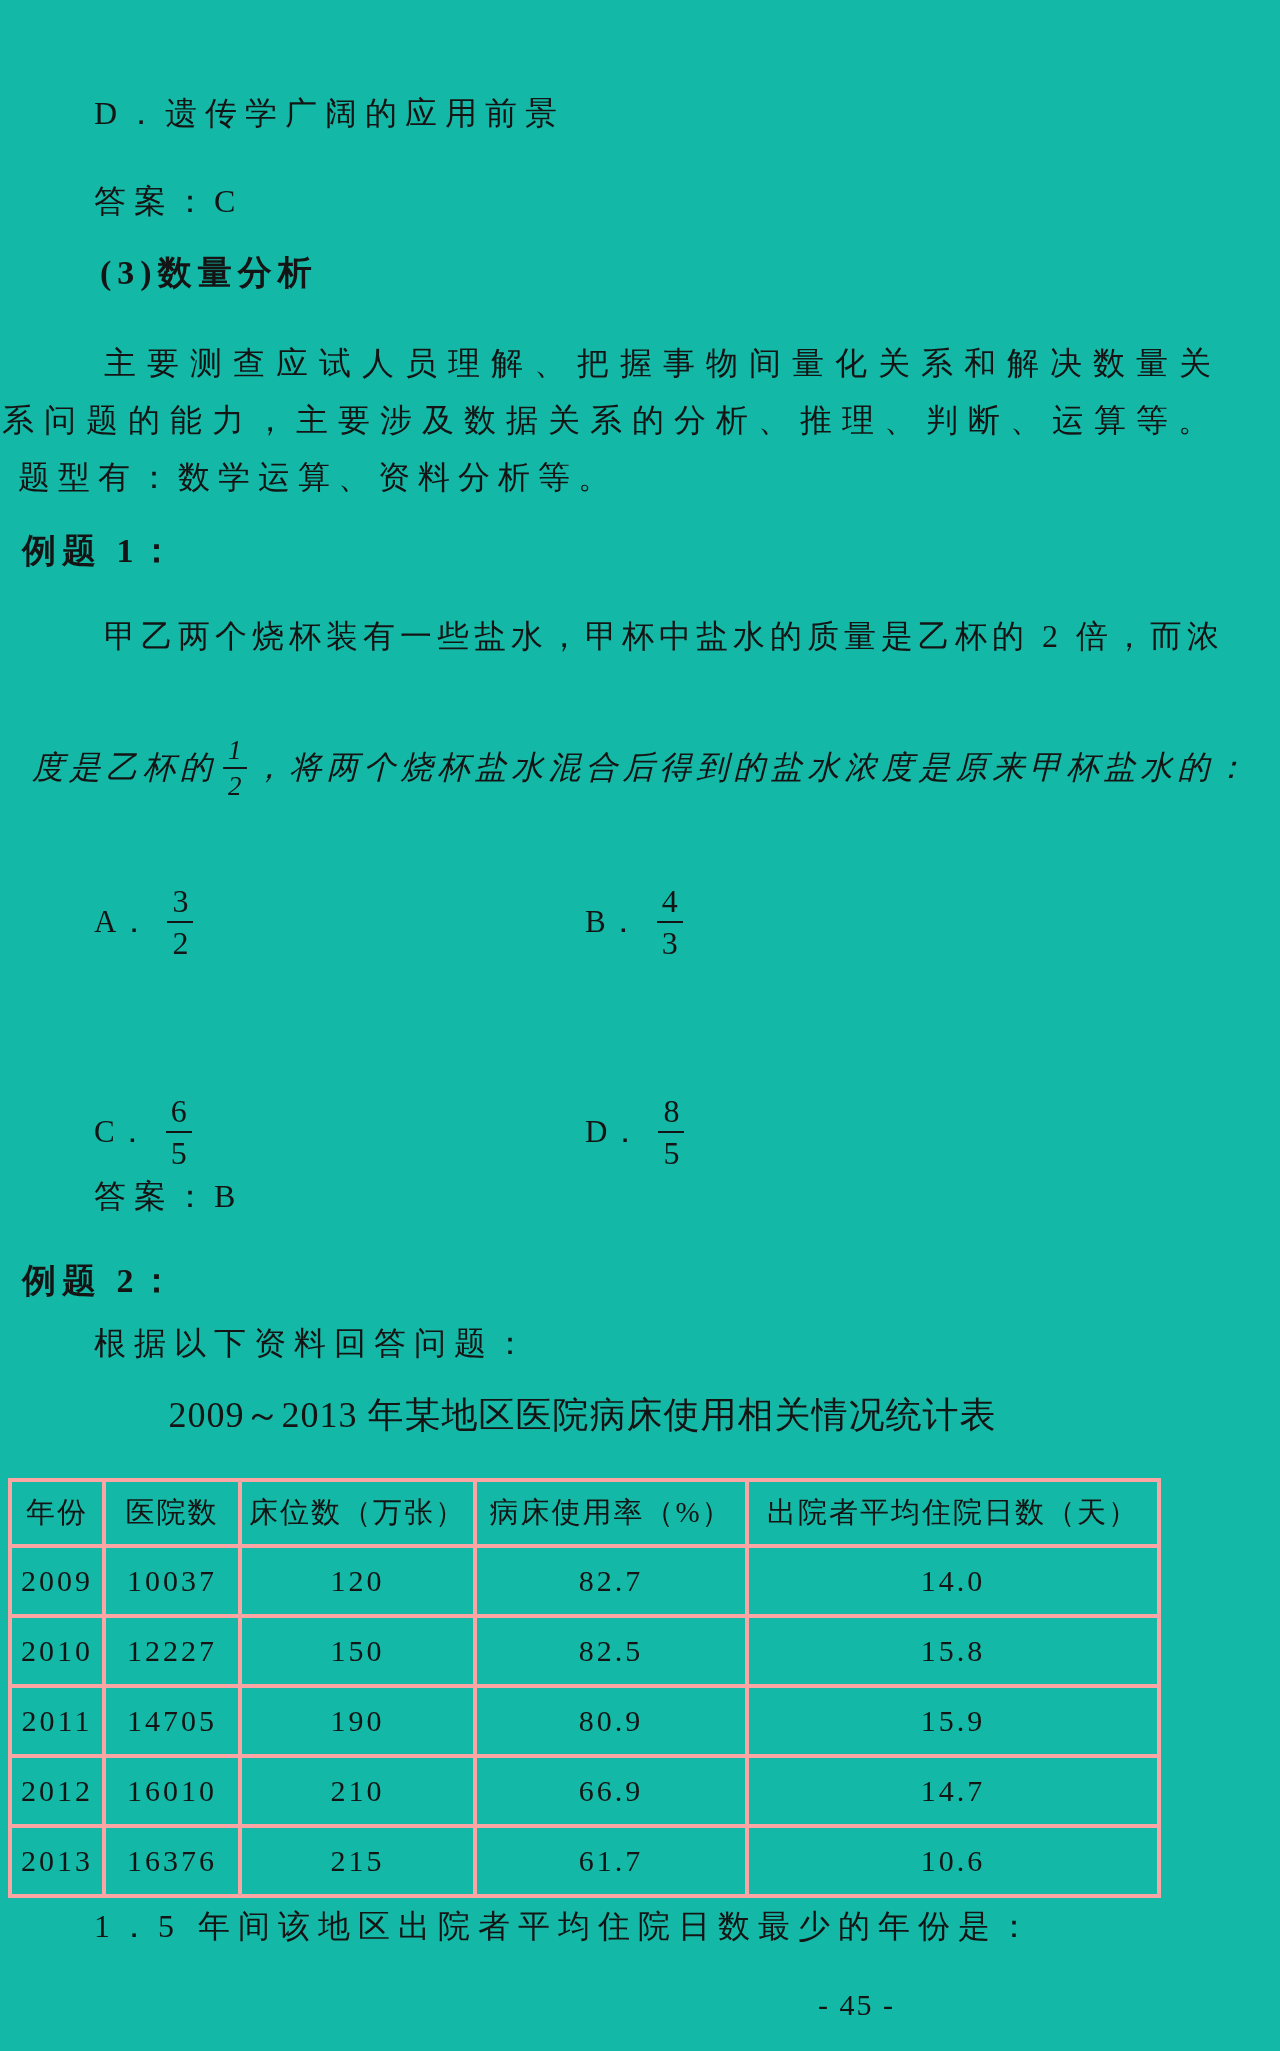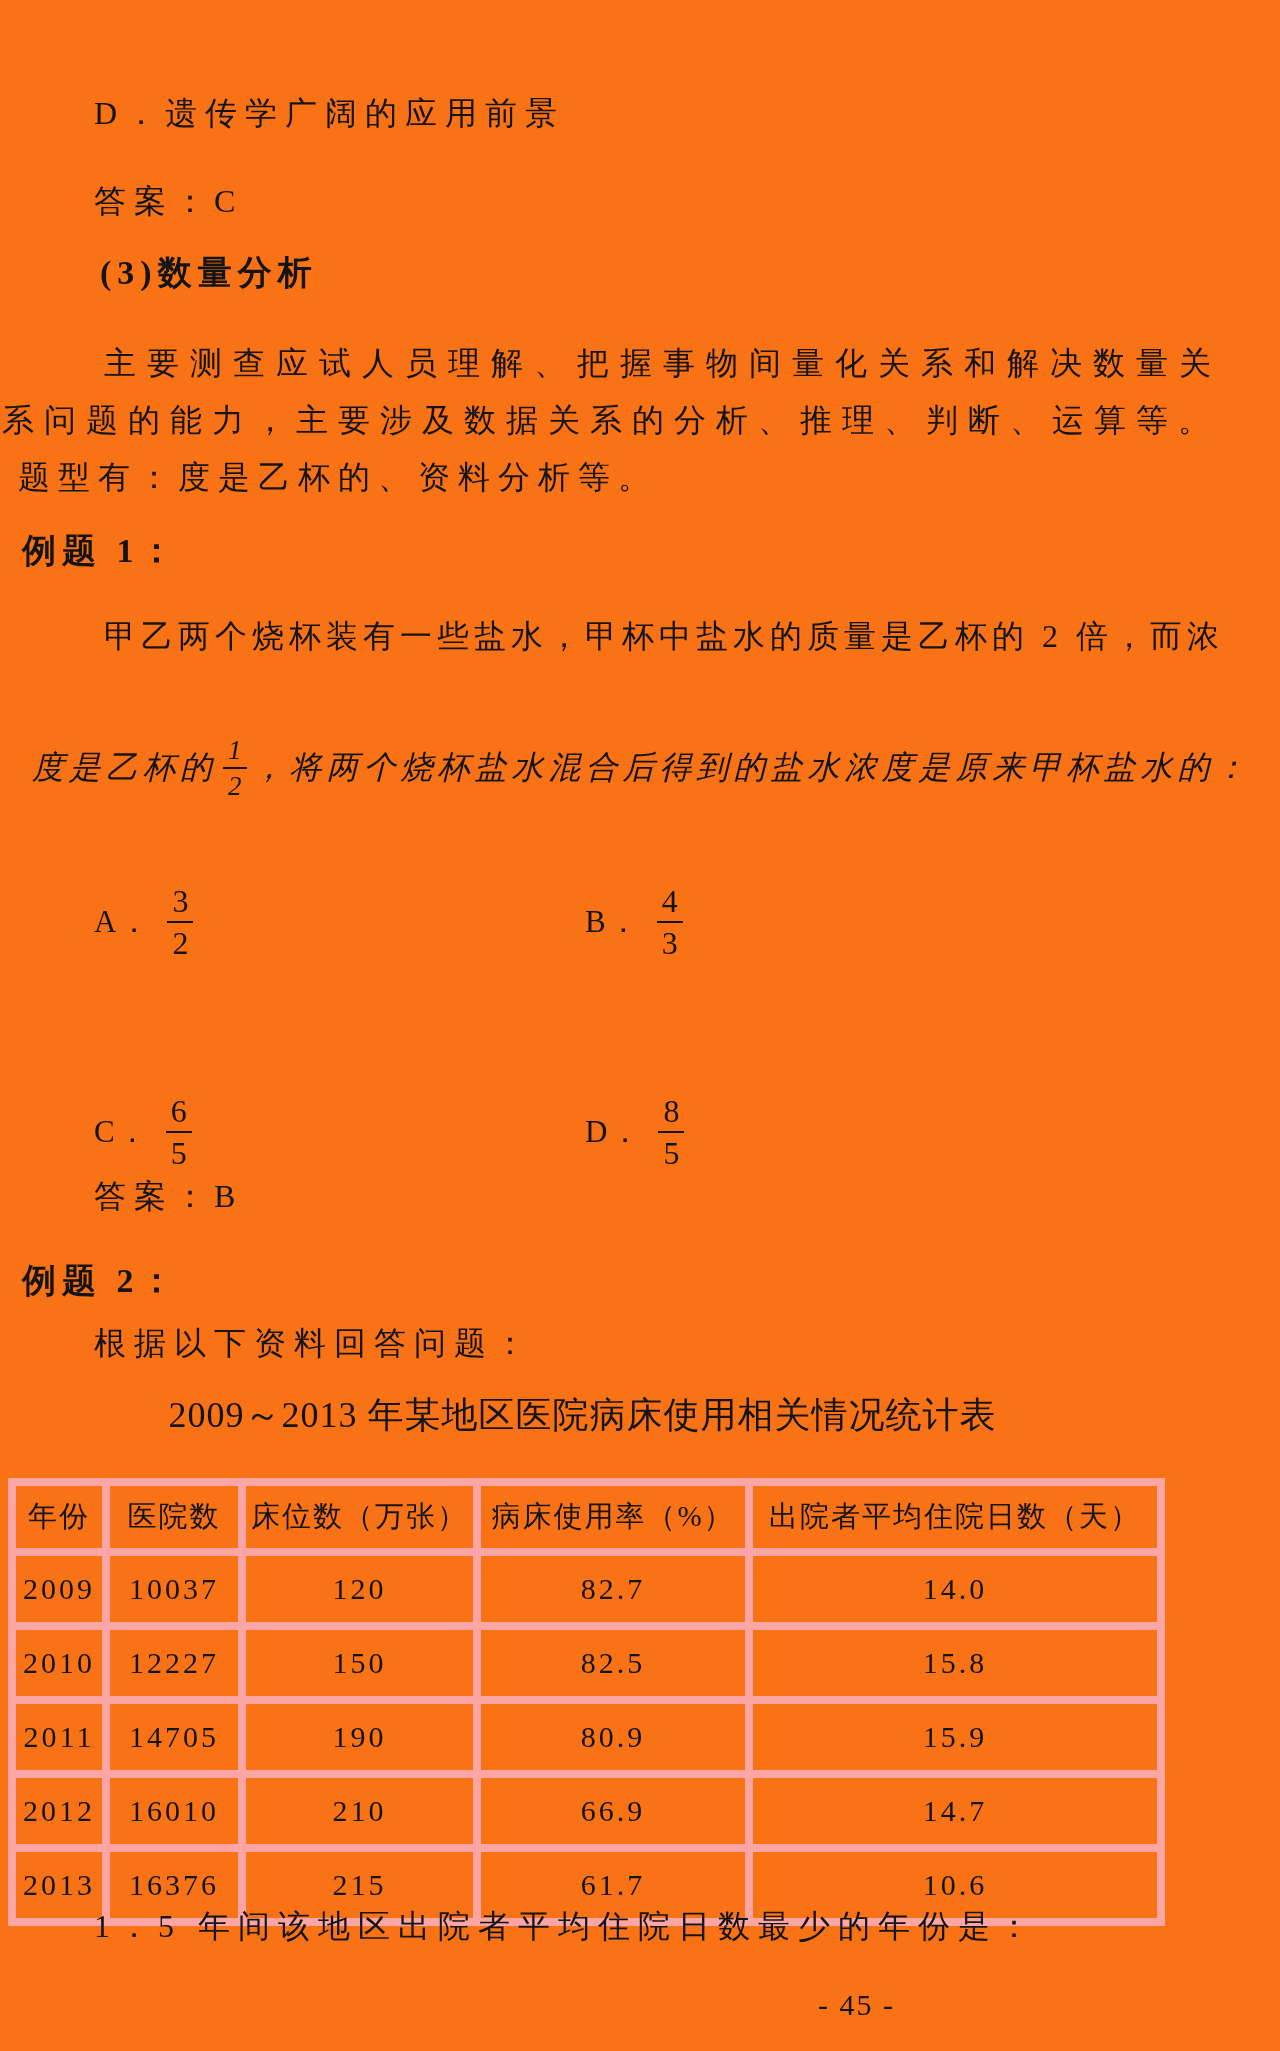--- a/index.html
+++ b/index.html
@@ -1,18 +1,18 @@
 <!DOCTYPE html>
 <html><head>
 <meta charset="utf-8">
 <style>
   html,body { margin:0; padding:0; background:#e8e8e8; }
   .page {
     position:relative; width:1280px; height:2051px; margin:0 auto;
-    background:#f97316; color:#141414; overflow:hidden;
+    background:#14b8a6; color:#141414; overflow:hidden;
     font-family:"Liberation Serif","DejaVu Serif",serif;
   }
   .line { position:absolute; white-space:nowrap; font-size:32px; line-height:46px; letter-spacing:8px; }
   .ls11 { letter-spacing:11px; }
   .ls10 { letter-spacing:10px; }
   .ls8  { letter-spacing:8px; }
   .ls5  { letter-spacing:5px; }
   .heading { font-weight:bold; font-size:34px; letter-spacing:6px; }
   
   .frac { display:inline-flex; flex-direction:column; align-items:center; letter-spacing:0; }
@@ -20,21 +20,21 @@
   .frac .den { padding-top:2px; }
   .frac-inline { font-size:27px; line-height:30px; margin:0 6px; vertical-align:middle; }
   .frac-opt { font-size:32px; line-height:36px; }
   .opt-row { position:absolute; display:flex; align-items:center; height:100px; }
   .opt-label { font-size:31px; letter-spacing:2px; margin-right:16px; }
   .q1-line2 { position:absolute; display:flex; align-items:center; height:100px; white-space:nowrap; }
   .q1-line2 .txt { font-size:32px; letter-spacing:5px; }
   
   .stat-table { position:absolute; border-collapse:collapse; table-layout:fixed; }
   .stat-table td, .stat-table th {
-    border:8px solid #fca5a5; text-align:center; vertical-align:middle;
+    border:4px solid #fca5a5; text-align:center; vertical-align:middle;
     font-weight:normal; padding:0; overflow:hidden;
   }
   .stat-table th { font-size:29px; letter-spacing:2px; height:62px; }
   .stat-table td { font-size:30px; letter-spacing:3px; height:66px; }
   .table-title { text-align:center; font-size:36px; letter-spacing:1px; }
   .page-number { position:absolute; font-size:30px; letter-spacing:2px; }
 </style>
 </head>
 <body>
 
@@ -43,21 +43,21 @@
   <div class="line" style="left:94px; top:90px;">D．遗传学广阔的应用前景</div>
 
   <div class="line" style="left:94px; top:178px;">答案：C</div>
 
   <div class="line heading" style="left:100px; top:250px;">(3)数量分析</div>
 
   <div class="line ls11" style="left:104px; top:340px;">主要测查应试人员理解、把握事物间量化关系和解决数量关</div>
 
   <div class="line ls10" style="left:2px; top:397px;">系问题的能力，主要涉及数据关系的分析、推理、判断、运算等。</div>
 
-  <div class="line ls8" style="left:18px; top:454px;">题型有：度是乙杯的、资料分析等。</div>
+  <div class="line ls8" style="left:18px; top:454px;">题型有：数学运算、资料分析等。</div>
 
   <div class="line heading" style="left:22px; top:528px;">例题 1：</div>
 
   <div class="line ls5" style="left:104px; top:613px;">甲乙两个烧杯装有一些盐水，甲杯中盐水的质量是乙杯的 2 倍，而浓</div>
 
   <div class="q1-line2" style="left:32px; top:718px;font-style:italic;">
     <span class="txt">度是乙杯的</span>
     <span class="frac frac-inline">
       <span class="num">1</span>
       <span class="den">2</span>

